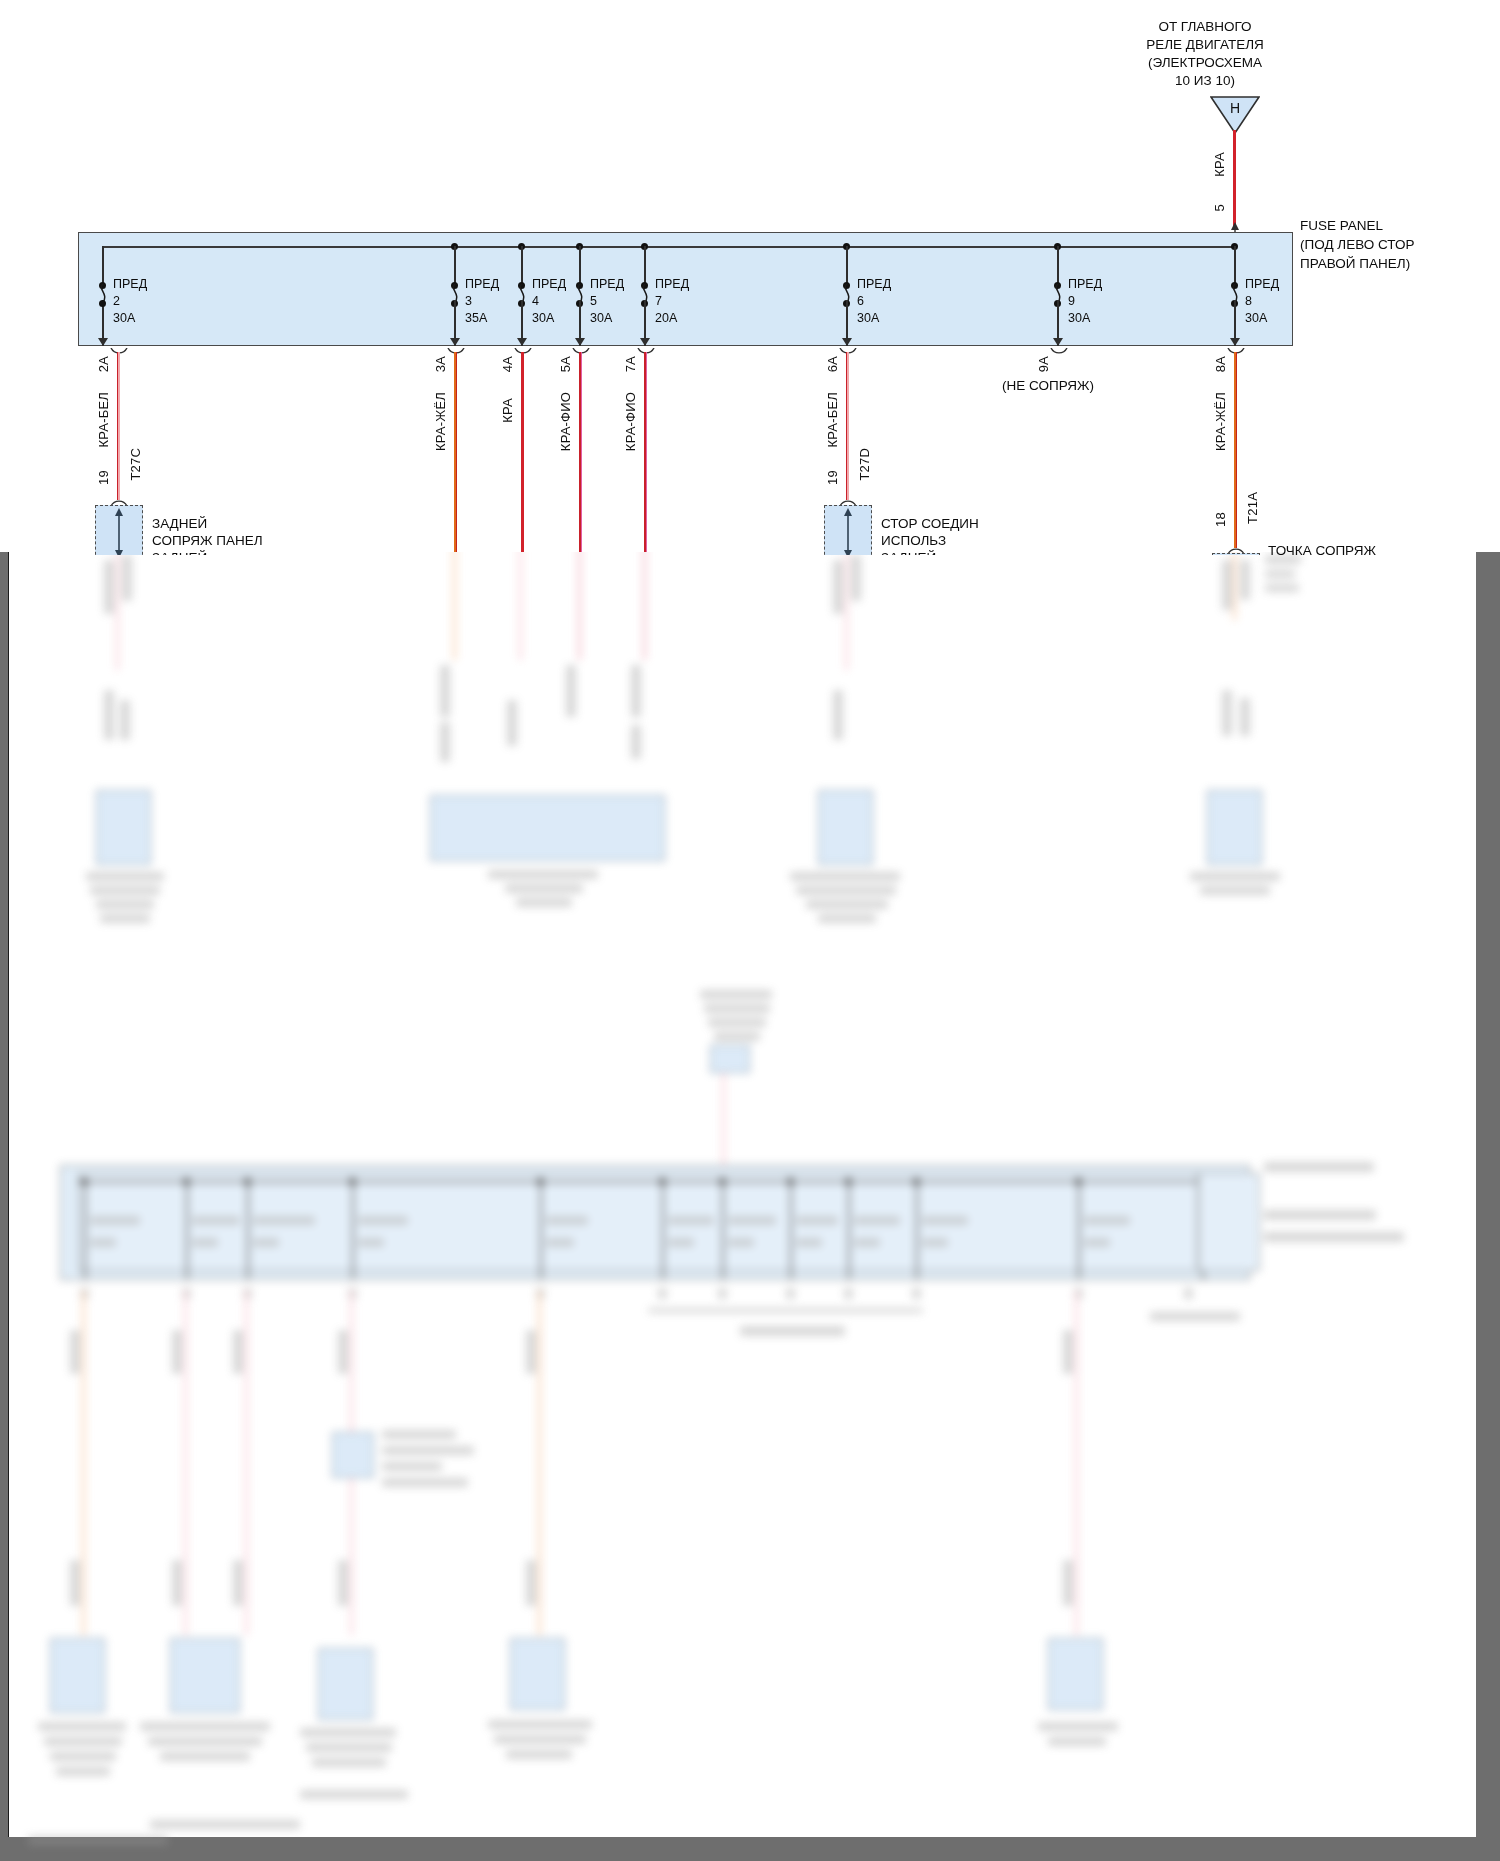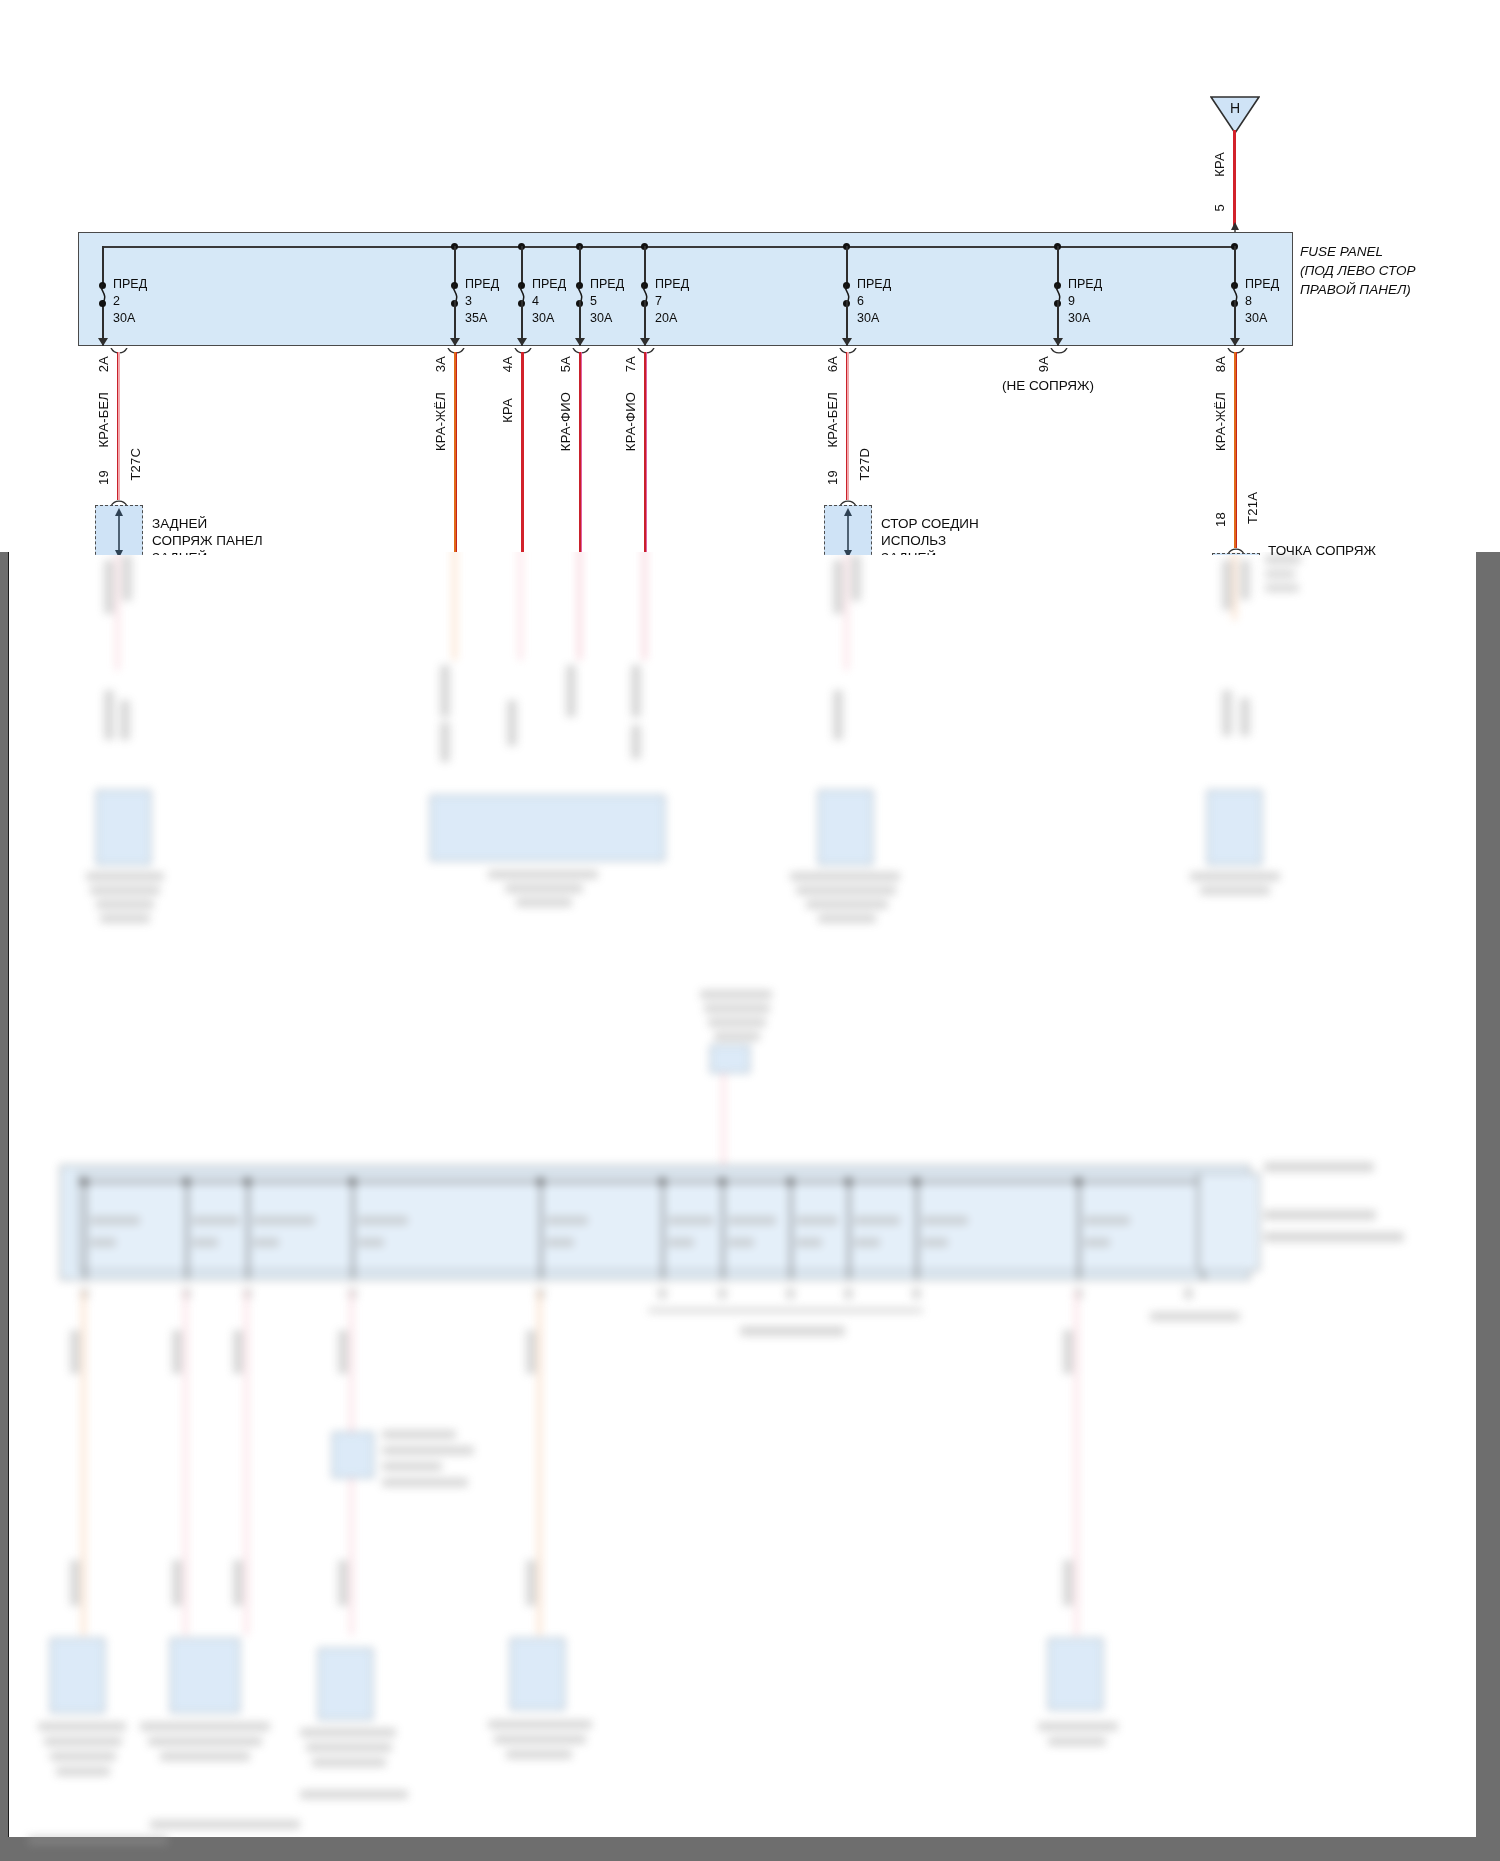--- a/index.html
+++ b/index.html
@@ -288,20 +288,26 @@
     <div class="blob" style="left:1038px;top:1722px;width:80px;height:9px;"></div>
     <div class="blob" style="left:1048px;top:1737px;width:58px;height:9px;"></div>
 
     <div class="blob" style="left:28px;top:1836px;width:140px;height:9px;"></div>
   </div>
 
   <div id="blur-mask"></div>
 
   <div id="crisp">
 
+    <div class="txt c" style="left:1090px;top:18px;width:230px;text-align:center;line-height:18px;">
+      <div>ОТ ГЛАВНОГО</div>
+      <div>РЕЛЕ ДВИГАТЕЛЯ</div>
+      <div>(ЭЛЕКТРОСХЕМА</div>
+      <div>10 ИЗ 10)</div>
+    </div>
 
     <div style="position:absolute;left:1210px;top:96px;width:50px;height:38px;">
       <svg width="50" height="38" viewBox="0 0 50 38">
         <polygon points="1,1 49,1 25,37" fill="#cfe3f6" stroke="#2f2f2f" stroke-width="1.6"></polygon>
       </svg>
       <div style="position:absolute;left:0;top:4px;width:50px;text-align:center;font-size:14px;color:#111;">H</div>
     </div>
 
     <div class="wire w-red" style="left:1233px;top:130px;height:98px;"></div>
     <div class="wirelbl" style="left:1212px;top:152px;">КРА</div>
@@ -313,21 +319,21 @@
         <line x1="10" y1="16" x2="10" y2="4" stroke="#2f2f2f" stroke-width="1.4"></line>
         <polygon points="10,0 6,8 14,8" fill="#2f2f2f"></polygon>
       </svg>
     </div>
 
     <div class="panel" style="left:78px;top:232px;width:1215px;height:114px;"></div>
     <div class="busbar" style="left:103px;top:246px;width:1134px;"></div>
 
     <div class="vline" style="left:102px;top:246px;height:42px;"></div>
 
-    <div class="txt" style="left:1300px;top:242px;line-height:19px;font-style:italic;">
+    <div class="txt" style="left:1300px;top:216px;line-height:19px;">
       <div>FUSE PANEL</div>
       <div>(ПОД ЛЕВО СТОР</div>
       <div>ПРАВОЙ ПАНЕЛ)</div>
     </div>
 
     <div>
       <div class="dot" style="left:99px;top:282px;"></div>
       <div class="vline" style="left:102px;top:300px;height:46px;"></div>
       <svg style="position:absolute;left:95px;top:284px;" width="16" height="20" viewBox="0 0 16 20">
         <path d="M8,0 C2,5 14,9 8,19" fill="none" stroke="#1a1a1a" stroke-width="1.5"></path>

